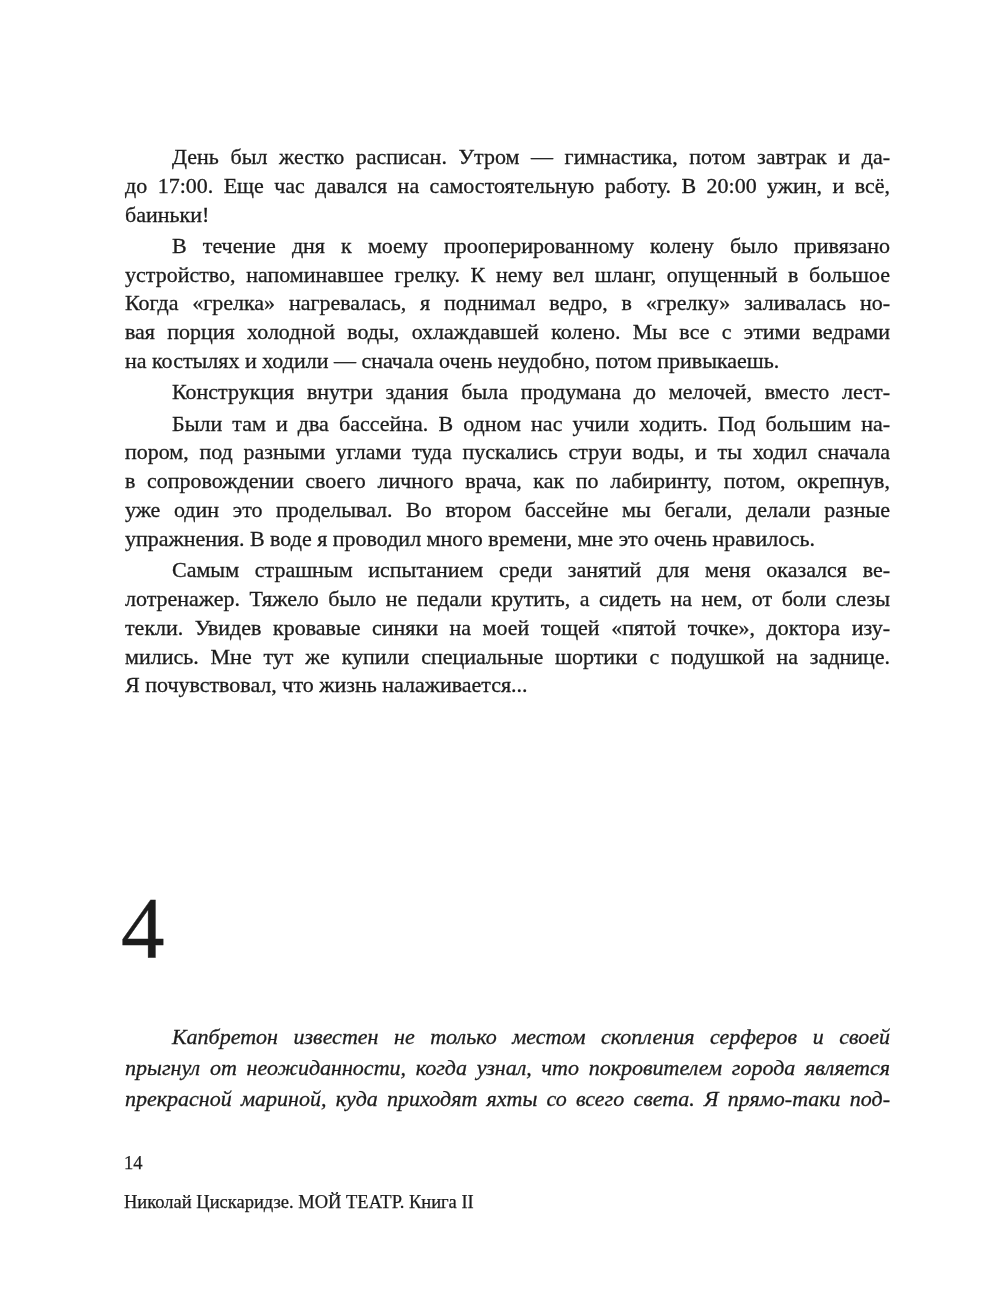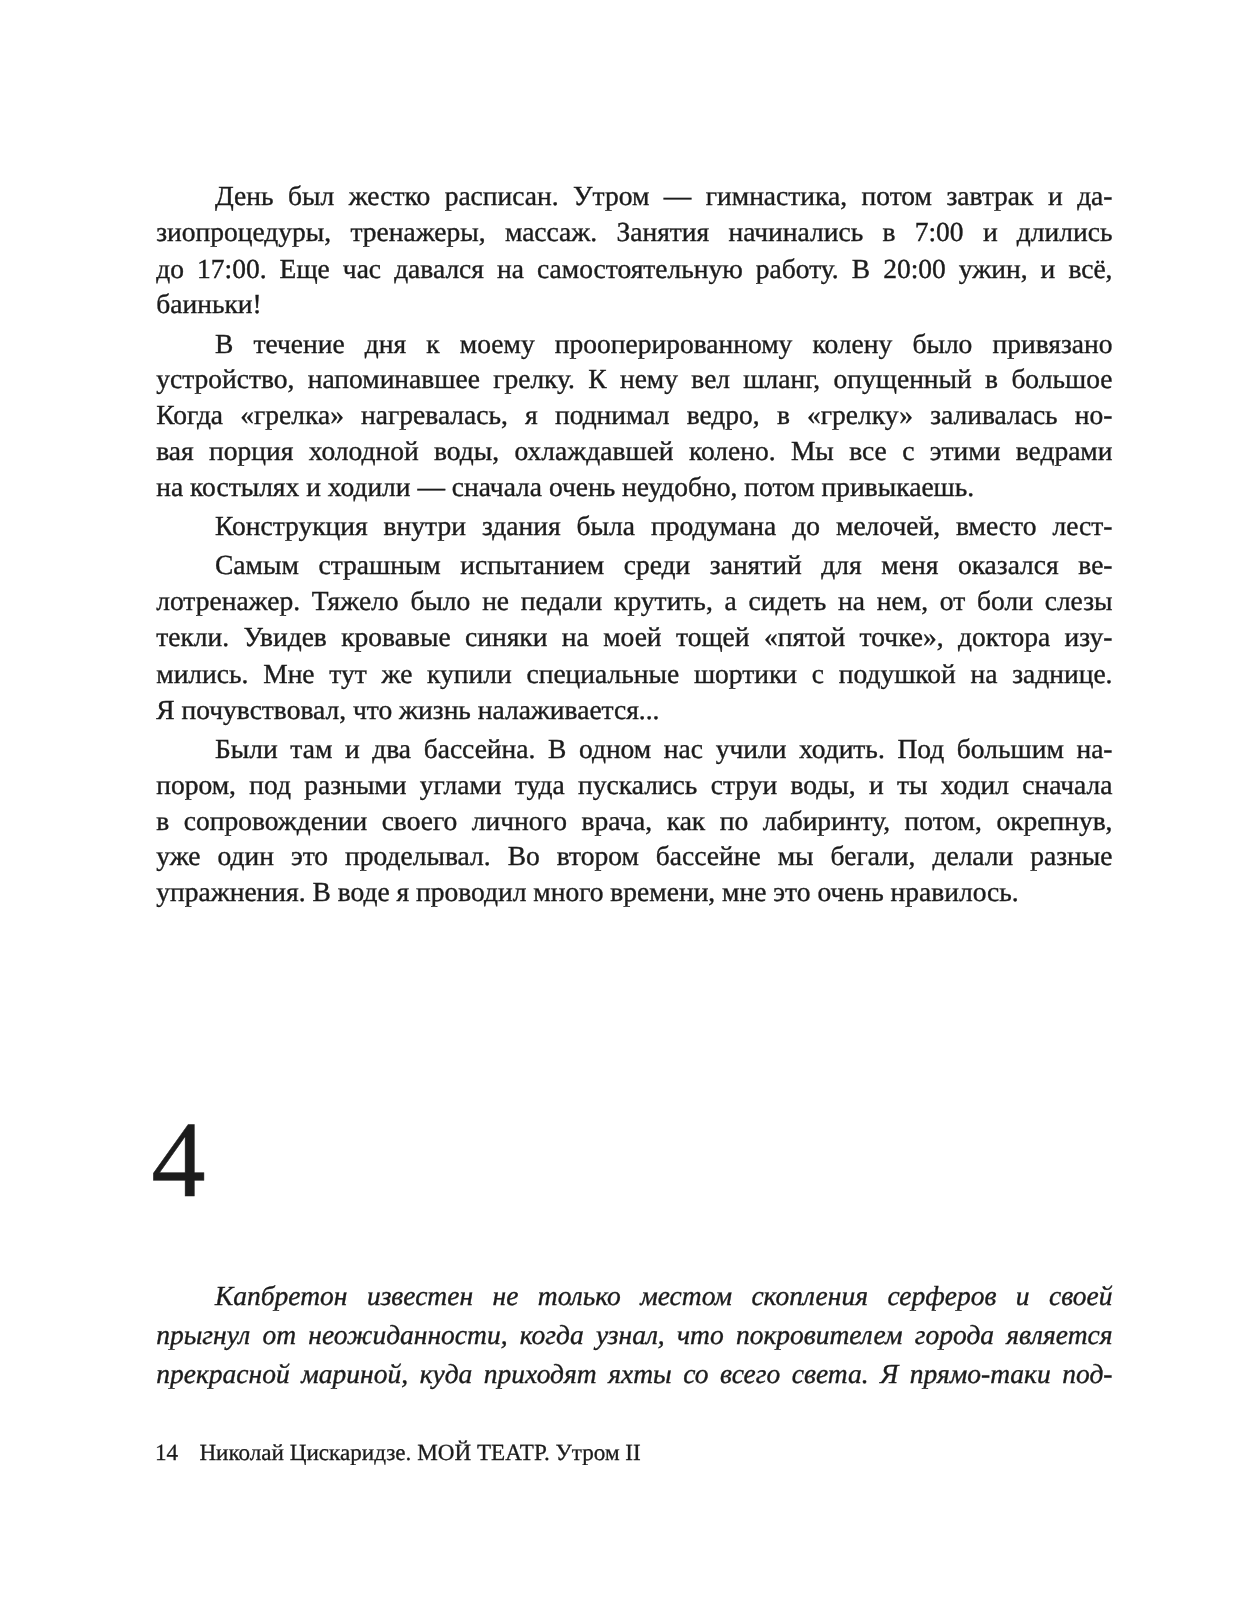--- a/index.html
+++ b/index.html
@@ -55,69 +55,69 @@
 
   .footer {
     position: absolute;
     left: 124px;
     top: 1152px;
     display: flex;
     align-items: baseline;
     gap: 17px;
     font-size: 18.5px;
     line-height: 22px;
+    flex-direction: column;
     -webkit-text-stroke: 0.25px currentColor;
   }
 </style>
 </head>
 <body>
 
 <div class="page" style="background: rgb(255, 255, 255); color: rgb(28, 28, 28);">
 
   <div id="main-text" class="text-block">
       <div class="para">
         <div class="line first">День был жестко расписан. Утром — гимнастика, потом завтрак и да-</div>
-        <div class="line">зиопроцедуры, тренажеры, массаж. Занятия начинались в 7:00 и длились</div>
         <div class="line">до 17:00. Еще час давался на самостоятельную работу. В 20:00 ужин, и всё,</div>
         <div class="line last">баиньки!</div>
       </div>
       <div class="para">
         <div class="line first">В течение дня к моему прооперированному колену было привязано</div>
         <div class="line">устройство, напоминавшее грелку. К нему вел шланг, опущенный в большое</div>
         <div class="line">Когда «грелка» нагревалась, я поднимал ведро, в «грелку» заливалась но-</div>
         <div class="line">вая порция холодной воды, охлаждавшей колено. Мы все с этими ведрами</div>
         <div class="line last">на костылях и ходили — сначала очень неудобно, потом привыкаешь.</div>
       </div>
       <div class="para">
         <div class="line first">Конструкция внутри здания была продумана до мелочей, вместо лест-</div>
       </div>
       <div class="para">
+        <div class="line first">Были там и два бассейна. В одном нас учили ходить. Под большим на-</div>
+        <div class="line">пором, под разными углами туда пускались струи воды, и ты ходил сначала</div>
+        <div class="line">в сопровождении своего личного врача, как по лабиринту, потом, окрепнув,</div>
+        <div class="line">уже один это проделывал. Во втором бассейне мы бегали, делали разные</div>
+        <div class="line last">упражнения. В воде я проводил много времени, мне это очень нравилось.</div>
+      </div>
+      <div class="para">
         <div class="line first">Самым страшным испытанием среди занятий для меня оказался ве-</div>
         <div class="line">лотренажер. Тяжело было не педали крутить, а сидеть на нем, от боли слезы</div>
         <div class="line">текли. Увидев кровавые синяки на моей тощей «пятой точке», доктора изу-</div>
         <div class="line">мились. Мне тут же купили специальные шортики с подушкой на заднице.</div>
         <div class="line last">Я почувствовал, что жизнь налаживается...</div>
-      </div>
-      <div class="para">
-        <div class="line first">Были там и два бассейна. В одном нас учили ходить. Под большим на-</div>
-        <div class="line">пором, под разными углами туда пускались струи воды, и ты ходил сначала</div>
-        <div class="line">в сопровождении своего личного врача, как по лабиринту, потом, окрепнув,</div>
-        <div class="line">уже один это проделывал. Во втором бассейне мы бегали, делали разные</div>
-        <div class="line last">упражнения. В воде я проводил много времени, мне это очень нравилось.</div>
       </div>
     </div>
 
   <div class="chapter-number">4</div>
 
   <div id="opening-text" class="text-block opening">
       <div class="para">
         <div class="line first">Капбретон известен не только местом скопления серферов и своей</div>
         <div class="line">прыгнул от неожиданности, когда узнал, что покровителем города является</div>
         <div class="line">прекрасной мариной, куда приходят яхты со всего света. Я прямо-таки под-</div>
       </div>
     </div>
 
   <div class="footer">
     <span>14</span>
-    <span>Николай Цискаридзе. МОЙ ТЕАТР. Утром II</span>
+    <span>Николай Цискаридзе. МОЙ ТЕАТР. Книга II</span>
   </div>
 
 </div>
 
 </body></html>

